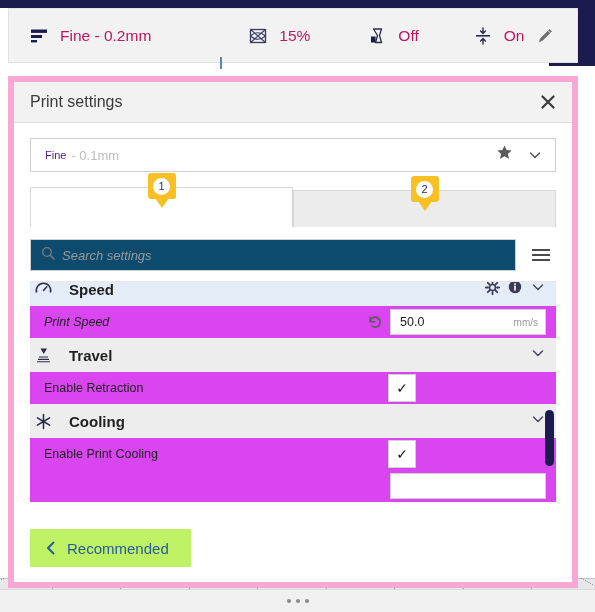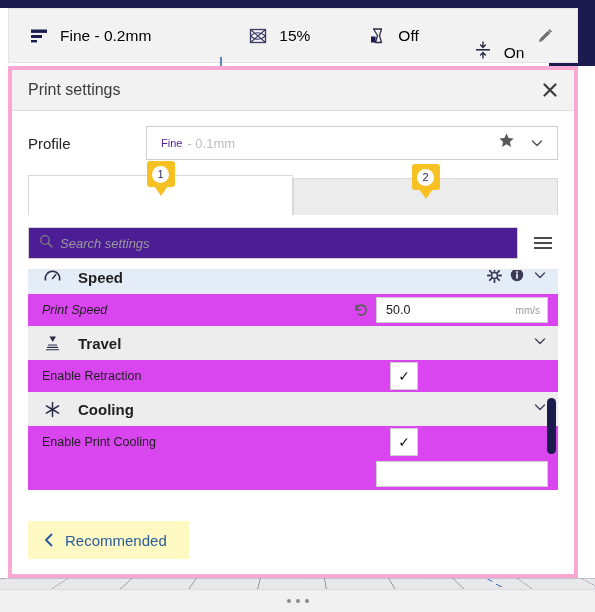--- a/index.html
+++ b/index.html
@@ -74,39 +74,39 @@
   }
   .tb-icon {
     display: inline-flex;
     align-items: center;
     justify-content: center;
     width: 24px; height: 24px;
     flex: 0 0 auto;
   }
   .tb-label {
     font-size: 15.5px;
-    color: #000000;
+    color: #be185d;
     margin-left: 9px;
     white-space: nowrap;
   }
   .tb-pencil { margin-left: auto; margin-right: 20px; }
   .toolbar-tick {
     position: absolute;
     left: 220px; top: 57px;
     width: 2px; height: 12px;
     background: #5b87b5;
   }
 
   
   .panel {
     position: absolute;
-    left: 8px; top: 66px;
+    left: 8px; top: 76px;
     width: 570px; height: 512px;
     background: #ffffff;
-    border: 4px solid #f9a8d4;
+    border: 6px solid #f9a8d4;
     box-sizing: border-box;
   }
   .panel-header {
     position: relative;
     height: 40px;
     background: #f2f2f2;
     border-bottom: 1px solid #dddddd;
     display: flex;
     align-items: center;
   }
@@ -211,21 +211,21 @@
   .search-row {
     display: flex;
     align-items: center;
     margin: 8px 16px 0 16px;
     height: 40px;
   }
   .search-box {
     flex: 1 1 auto;
     height: 32px;
     border: 1px solid #d0d0d0;
-    background: #4c1d95;
+    background: #0c4a6e;
     display: flex;
     align-items: center;
     padding: 0 10px;
     box-sizing: border-box;
   }
   .search-ph {
     font-size: 13px;
     font-style: italic;
     color: #9a9a9a;
     margin-left: 7px;
@@ -255,21 +255,21 @@
   .list-inner {
     position: absolute;
     left: 0; top: -10px;
     right: 0;
   }
   .cat-row {
     display: flex;
     align-items: center;
     height: 34px;
     background: #ededed;
-    padding: 0 10px 0 12px;
+    padding: 0 10px 0 1px;
     box-sizing: border-box;
   }
   .cat-row.highlight { background: #e4edf7; }
   .cat-icon {
     width: 24px; height: 22px;
     display: inline-flex; align-items: center; justify-content: center;
     flex: 0 0 auto;
     color: #2b2b4a;
   }
   .cat-name {
@@ -294,21 +294,21 @@
   .set-spacer { flex: 1 1 auto; }
   .revert { color: #5a5a5a; display: inline-flex; margin-right: 7px; cursor: pointer; }
   .fn-icon {
     width: 15px; height: 15px; border-radius: 50%;
     background: #6a6a6a; color: #fff;
     font-size: 10px; font-style: italic;
     display: inline-flex; align-items: center; justify-content: center;
     margin-right: 9px;
   }
   .val-box {
-    width: 172px; height: 26px;
+    width: 156px; height: 26px;
     border: 1px solid #cfcfcf;
     background: #fff;
     display: flex; align-items: center;
     padding: 0 7px 0 9px;
     box-sizing: border-box;
     cursor: text;
   }
   .val-num { font-size: 12.5px; color: #1a1a1a; }
   .val-unit { margin-left: auto; font-size: 10px; color: #9a9a9a; }
   .checkbox {
@@ -335,21 +335,21 @@
   .panel-footer {
     position: absolute;
     left: 0; right: 0; bottom: 0;
     height: 68px;
     display: flex;
     align-items: center;
   }
   .rec-btn {
     margin-left: 16px;
     height: 38px;
-    background: #fef9c3;
+    background: #bef264;
     display: flex;
     align-items: center;
     padding: 0 22px 0 14px;
     cursor: pointer;
   }
   .rec-chev { color: #2a5b9e; display: inline-flex; margin-right: 9px; }
   .rec-text { font-size: 15px; color: #2a5b9e; }
 
   .drag-handle {
     position: absolute;
@@ -410,21 +410,21 @@
     <div class="tb-item" style="margin-left:55px;">
       <span class="tb-icon">
         <svg width="20" height="20" viewBox="0 0 20 20">
           <path d="M6.5 3 L14.5 3 L12.5 9.5 L14.5 16.5 L8.5 16.5 L10.5 9.5 Z" fill="none" stroke="#2b2b4a" stroke-width="1.3" stroke-linejoin="round"></path>
           <path d="M4 10.5 L8.6 10.5 L8.6 16.5 L4 16.5 Z" fill="#1b1b4f"></path>
         </svg>
       </span>
       <span class="tb-label">Off</span>
     </div>
 
-    <div class="tb-item" style="margin-left:52px;align-items:flex-end;">
+    <div class="tb-item" style="margin-left:52px;">
       <span class="tb-icon">
         <svg width="20" height="20" viewBox="0 0 20 20">
           <path d="M10 2 L10 6.5 M7.6 5 L10 7.4 L12.4 5" stroke="#2b2b4a" stroke-width="1.4" fill="none" stroke-linecap="round"></path>
           <rect x="3" y="9" width="14" height="1.6" fill="#2b2b4a"></rect>
           <path d="M10 18 L10 13.5 M7.6 15 L10 12.6 L12.4 15" stroke="#2b2b4a" stroke-width="1.4" fill="none" stroke-linecap="round"></path>
         </svg>
       </span>
       <span class="tb-label">On</span>
     </div>
 
@@ -444,21 +444,20 @@
     <div class="panel-header">
       <span class="panel-title">Print settings</span>
       <span class="panel-close">
         <svg width="16" height="16" viewBox="0 0 16 16">
           <path d="M2.5 2.5 L13.5 13.5 M13.5 2.5 L2.5 13.5" stroke="#3b3b3b" stroke-width="2.2" stroke-linecap="round"></path>
         </svg>
       </span>
     </div>
 
     <div class="profile-row">
-      <span class="profile-label">Profile</span>
       <div class="profile-field">
         <span class="pf-name">Fine</span>
         <span class="pf-sub">- 0.1mm</span>
         <span class="pf-spacer"></span>
         <span class="pf-star">
           <svg width="17" height="17" viewBox="0 0 17 17">
             <path d="M8.5 1.4 L10.6 6 L15.6 6.5 L11.9 9.9 L13 14.9 L8.5 12.3 L4 14.9 L5.1 9.9 L1.4 6.5 L6.4 6 Z" fill="#5a5a5a"></path>
           </svg>
         </span>
         <span class="pf-chev">

